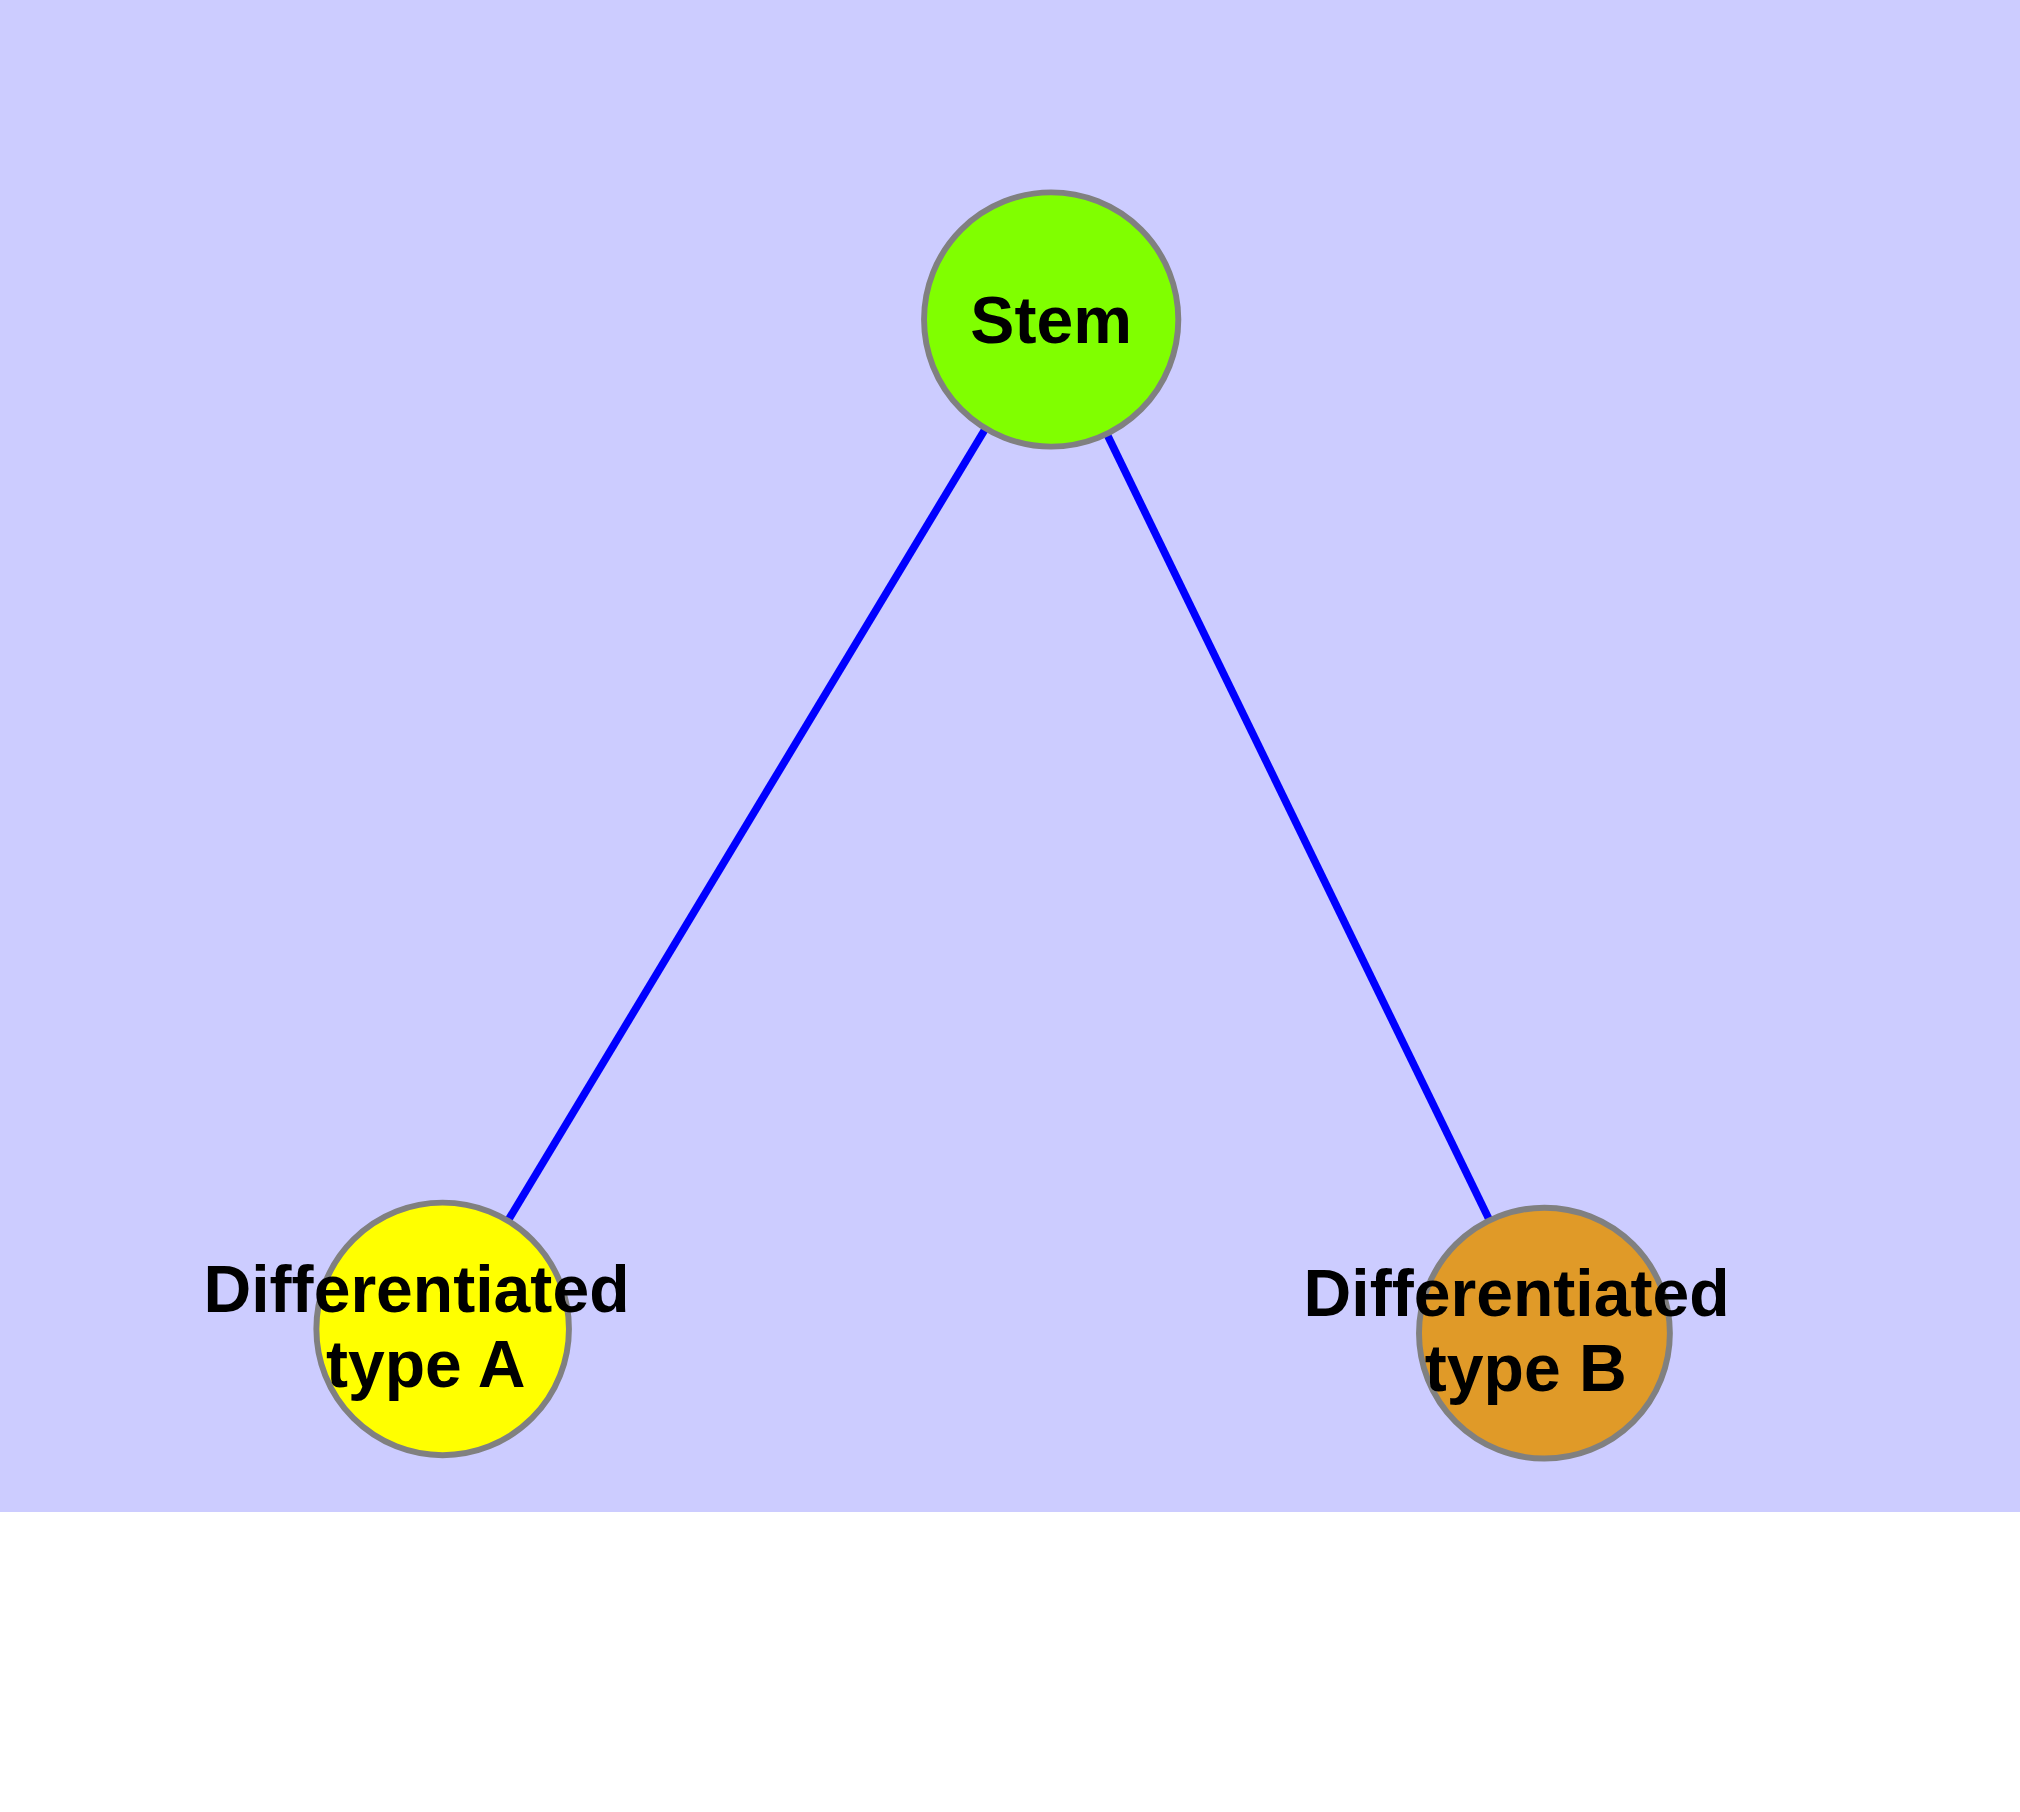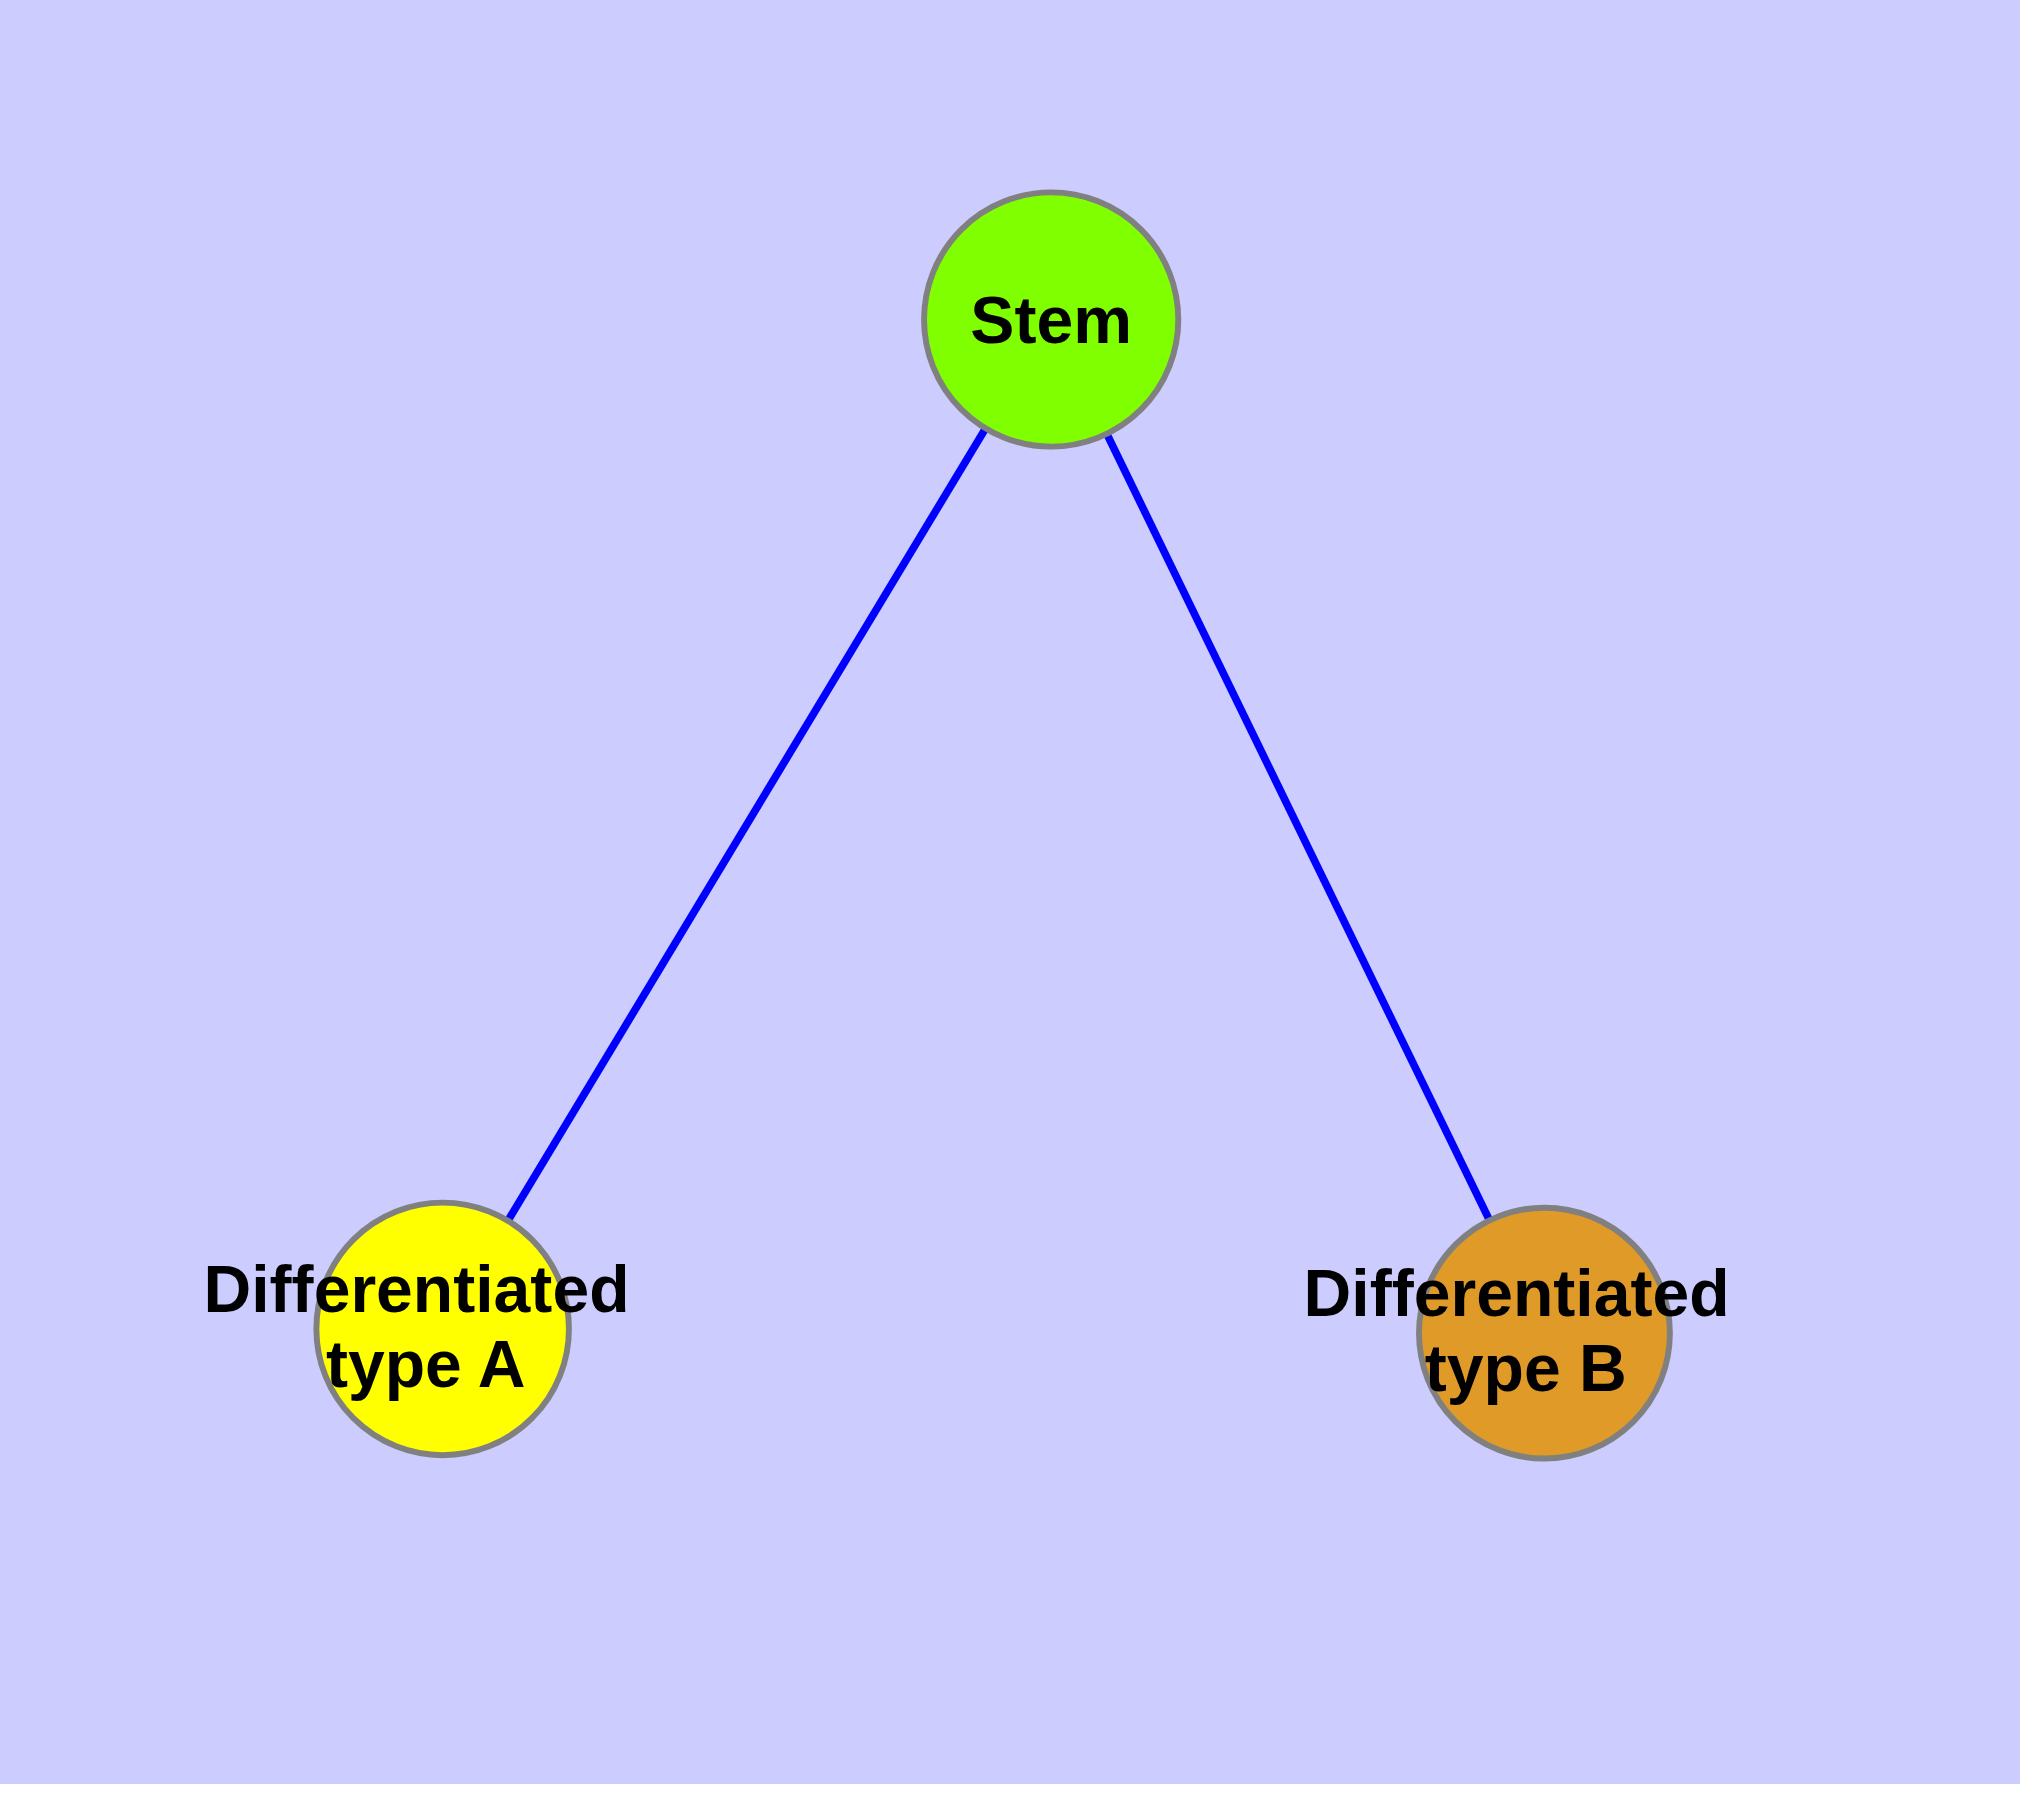--- a/index.html
+++ b/index.html
@@ -8,21 +8,21 @@
   }
   body {
     width: 2021px;
     height: 1812px;
     overflow: hidden;
     font-family: "Liberation Sans", sans-serif;
   }
   #graph-canvas {
     position: relative;
     width: 2021px;
-    height: 1784px;
+    height: 1512px;
     background: #ccccff;
   }
   #graph-svg {
     position: absolute;
     top: 0;
     left: 0;
     width: 2021px;
     height: 1812px;
     display: block;
   }

